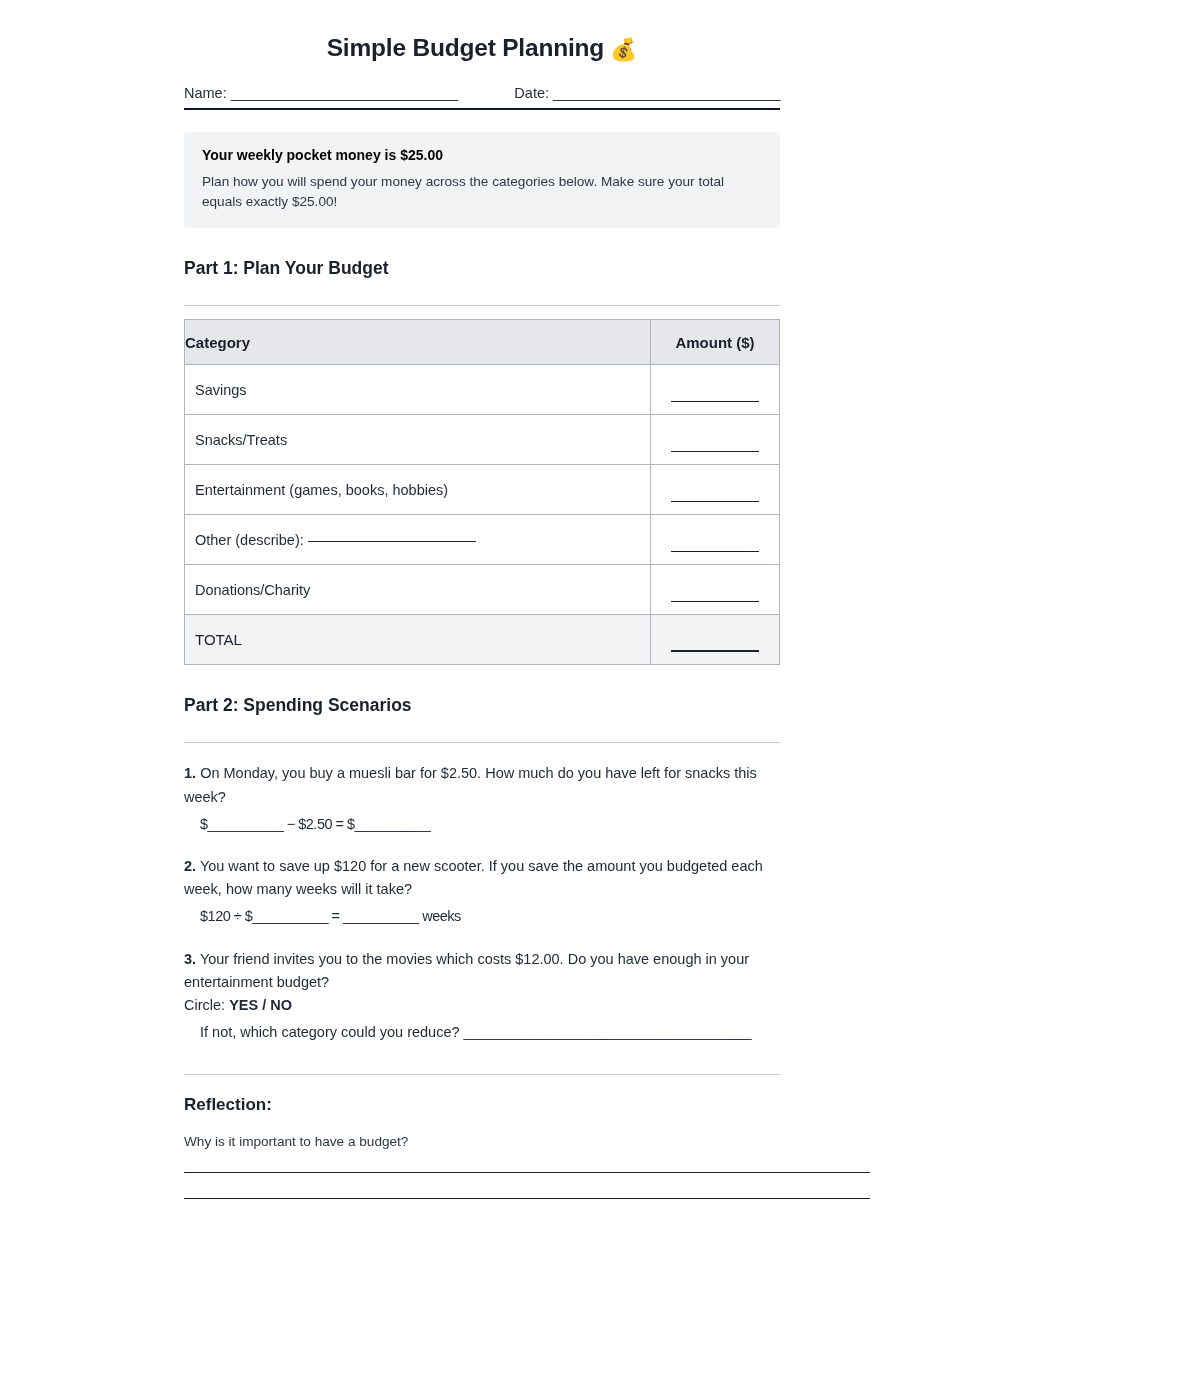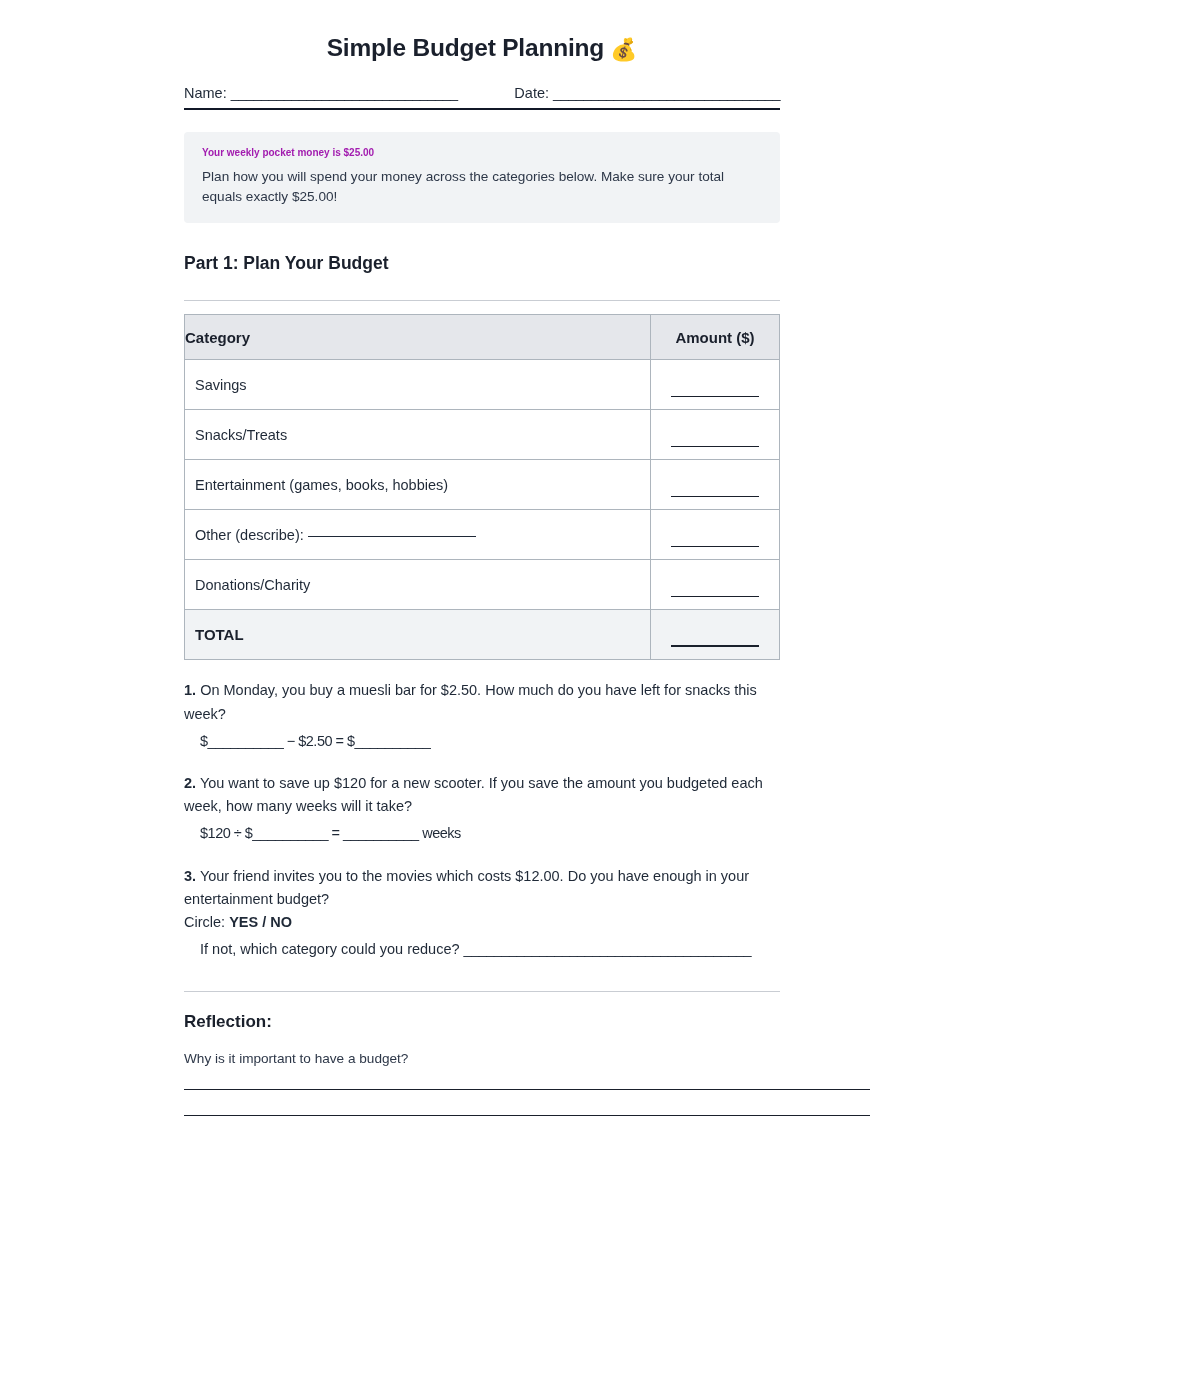--- a/index.html
+++ b/index.html
@@ -53,23 +53,23 @@
   .namedate .blank-u { letter-spacing: -0.5px; margin-top: 44px; }
 
   
   .callout {
     margin-top: 22px;
     background: #f1f3f5;
     border-radius: 4px;
     padding: 15px 18px 17px 18px;
   }
   .callout-title {
-    font-size: 10px;
-    font-weight: bold;
-    color: #a21caf;
+    font-size: 14px;
+    font-weight: bold;
+    color: #000000;
     margin: 0 0 9px 0;
   }
   .callout-text {
     font-size: 13.6px;
     color: #2d3748;
     margin: 0;
     line-height: 1.45;
   }
 
   
@@ -119,21 +119,21 @@
     display: inline-block;
     width: 88px;
     border-bottom: 1.6px solid #1a202c;
     height: 1px;
   }
   tr.total-row td {
     background: #f1f3f5;
     height: 43px;
   }
   tr.total-row td.cat {
-    font-weight: bold;
+    font-weight: normal;
     font-size: 15px;
     color: #1a202c;
   }
   tr.total-row .amt-line {
     border-bottom-width: 2.6px;
   }
   .inline-blank {
     display: inline-block;
     border-bottom: 1.4px solid #1f2937;
     height: 1px;
@@ -234,20 +234,21 @@
         <td class="cat">Donations/Charity</td>
         <td class="amt"><span class="amt-line"></span></td>
       </tr>
       <tr class="total-row">
         <td class="cat">TOTAL</td>
         <td class="amt"><span class="amt-line"></span></td>
       </tr>
     </tbody>
   </table>
 
+  <h2 class="section-head">Part 2: Spending Scenarios</h2>
 
   <div class="scenario">
     <span class="num">1.</span>
     <span>On Monday, you buy a muesli bar for $2.50. How much do you have left for snacks this week?</span>
     <div class="workline blank-u">$__________ − $2.50 = $__________</div>
   </div>
 
   <div class="scenario">
     <span class="num">2.</span>
     <span>You want to save up $120 for a new scooter. If you save the amount you budgeted each week, how many weeks will it take?</span>

